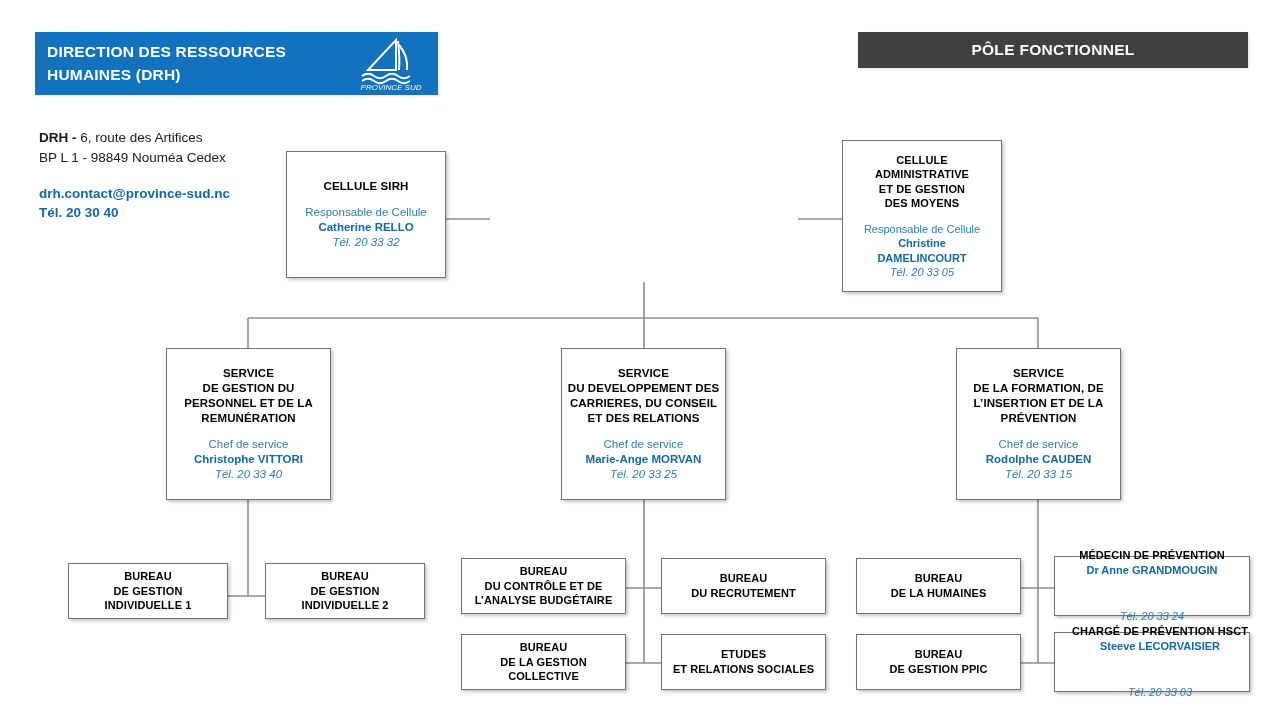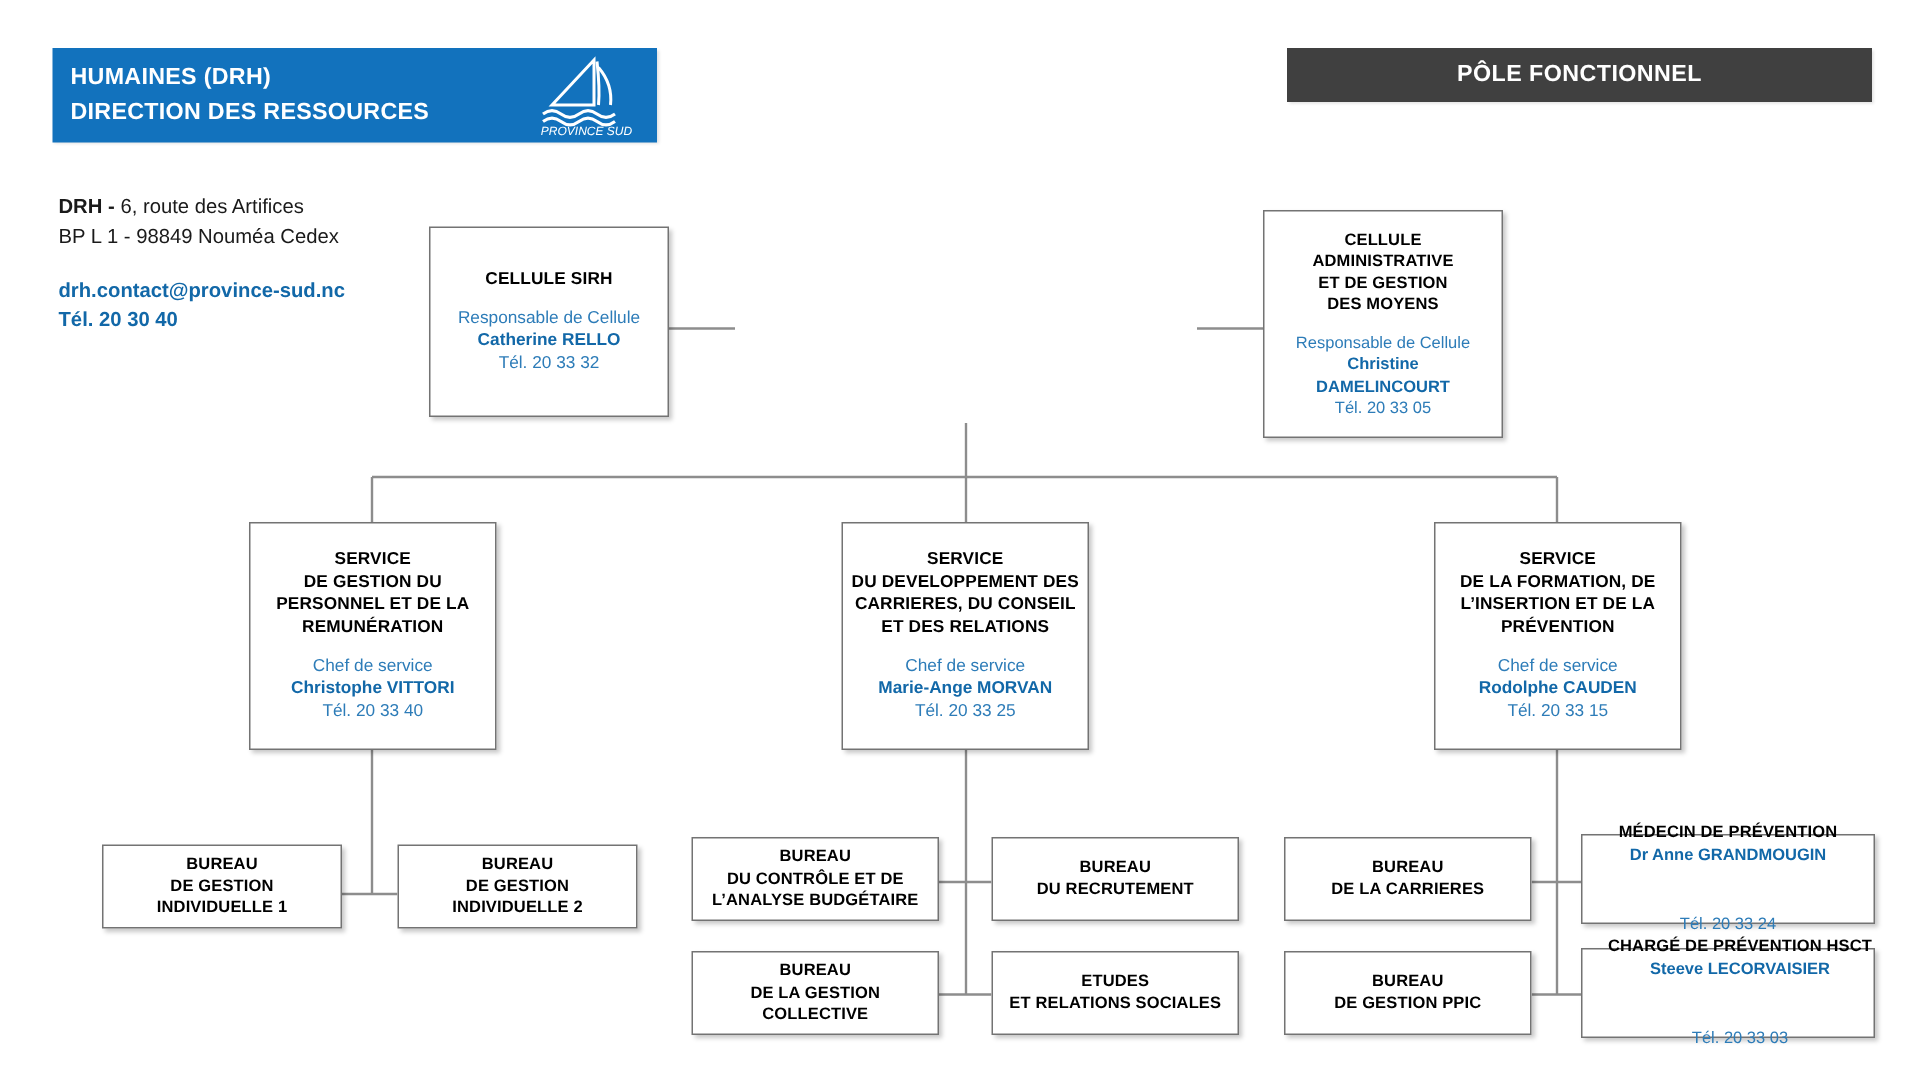--- a/index.html
+++ b/index.html
@@ -54,20 +54,21 @@
   }
   .node .person {
     color: #1268a8;
     font-weight: bold;
     line-height: 1.30;
   }
   .node .phone {
     color: #2d7cb8;
     font-weight: normal;
     line-height: 1.30;
+    font-style: italic;
   }
   .gap {
     height: 11px;
   }
 
   
   #header-banner {
     position: absolute;
     left: 35px; top: 32px;
     width: 403px; height: 63px;
@@ -239,22 +240,22 @@
       <line x1="626" y1="663" x2="661" y2="663"></line>
 
       <line x1="1038" y1="500" x2="1038" y2="663"></line>
       <line x1="1021" y1="588" x2="1054" y2="588"></line>
       <line x1="1021" y1="663" x2="1054" y2="663"></line>
     </g>
   </svg>
 
   <div id="header-banner">
     <div class="htext">
+      <div>DIRECTION  DES RESSOURCES</div>
       <div>HUMAINES (DRH)</div>
-      <div>DIRECTION  DES RESSOURCES</div>
     </div>
     <div id="logo-wrap">
       <svg width="78" height="56" viewBox="0 0 78 56">
         <g fill="none" stroke="#ffffff" stroke-width="2">
           <path d="M44 4 L44 34 L16 34 Z"></path>
           <path d="M47 9 C53 16 56 25 55 34"></path>
           <path d="M46 5 C47 14 48 24 47 34"></path>
           <path d="M10 40 c4,-3 8,-3 12,0 c4,3 8,3 12,0 c4,-3 8,-3 12,0 c4,3 8,3 12,0"></path>
           <path d="M10 45 c4,-3 8,-3 12,0 c4,3 8,3 12,0 c4,-3 8,-3 12,0 c4,3 8,3 12,0"></path>
         </g>
@@ -357,21 +358,21 @@
     <div class="title">DE LA GESTION</div>
     <div class="title">COLLECTIVE</div>
   </div>
   <div class="node bureau" id="node-etudes-rel">
     <div class="title">ETUDES</div>
     <div class="title">ET RELATIONS  SOCIALES</div>
   </div>
 
   <div class="node bureau" id="node-bureau-formation">
     <div class="title">BUREAU</div>
-    <div class="title">DE LA CARRIERES</div>
+    <div class="title">DE LA HUMAINES</div>
   </div>
   <div class="node bureau" id="node-medecin">
     <div class="title">MÉDECIN  DE PRÉVENTION</div>
     <div class="person">Dr Anne GRANDMOUGIN</div>
     <div class="phone">Tél. 20 33 24</div>
   </div>
   <div class="node bureau" id="node-bureau-ppic">
     <div class="title">BUREAU</div>
     <div class="title">DE GESTION  PPIC</div>
   </div>

